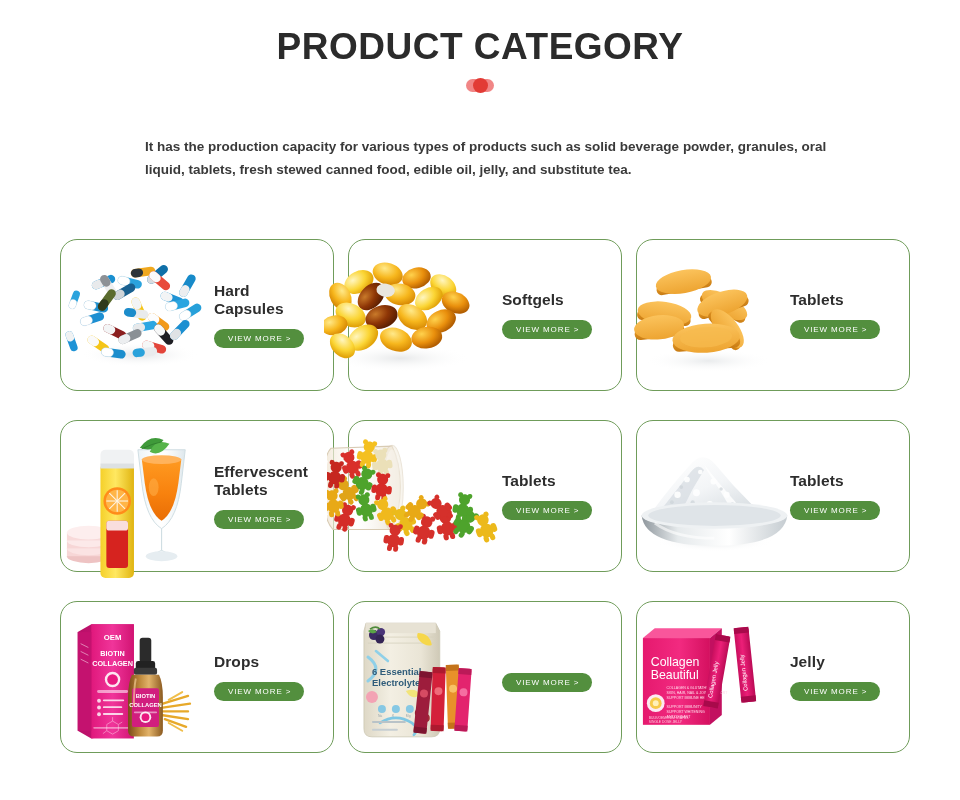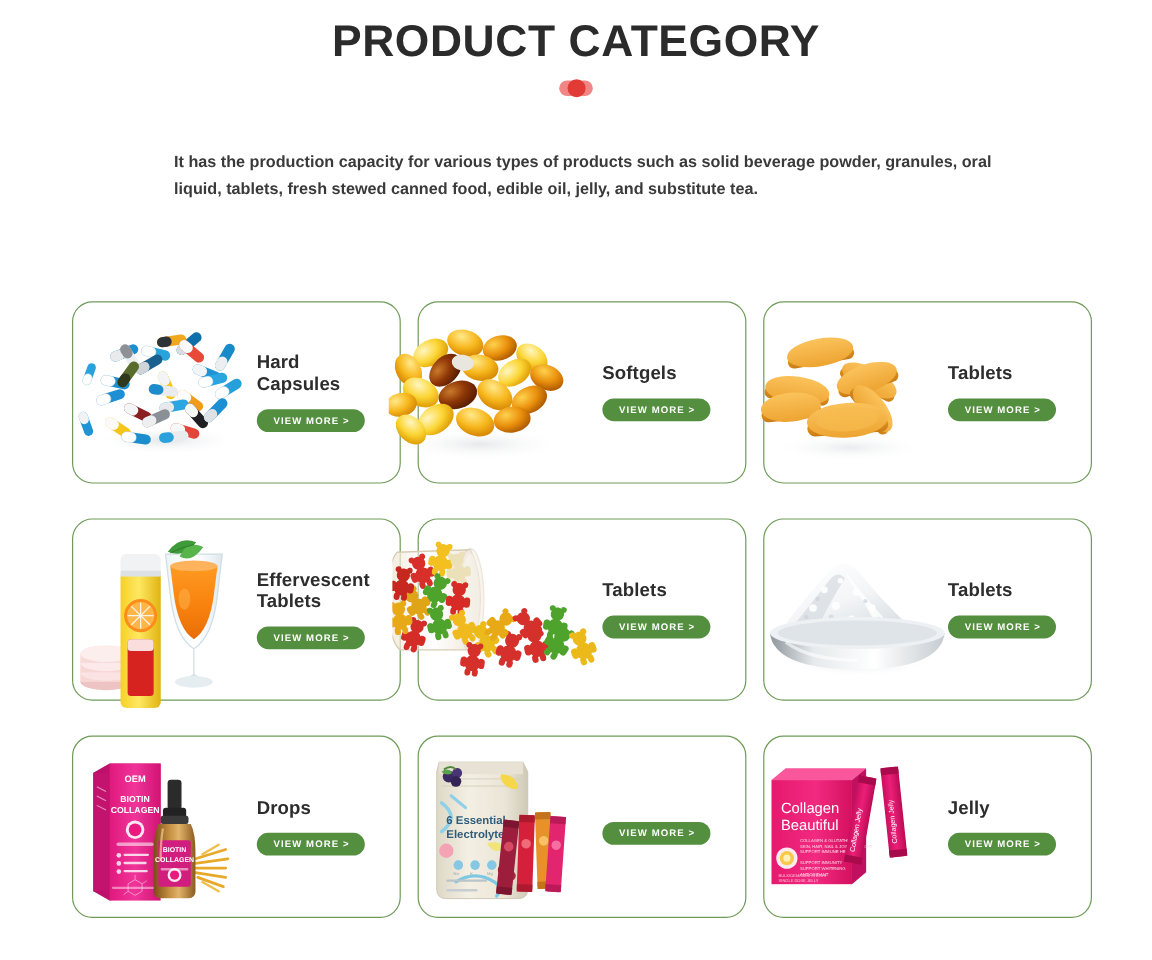--- a/index.html
+++ b/index.html
@@ -5,21 +5,21 @@
   * { box-sizing: border-box; margin: 0; padding: 0; }
   html, body {
     width: 960px; height: 800px;
     background: #ffffff;
     font-family: "Liberation Sans", sans-serif;
     overflow: hidden;
   }
   .page { position: relative; width: 960px; height: 800px; background: #fff; }
 
   
-  .header { text-align: center; padding-top: 16px; }
+  .header { text-align: center; padding-top: 28px; }
   .page-title {
     font-size: 37px; font-weight: bold; letter-spacing: .5px;
     color: #2b2b2b; line-height: 1.05;
   }
   .title-dot-wrap {
     position: relative; height: 18px; margin-top: 10px;
     display: flex; justify-content: center; align-items: center;
   }
   .dot-pill {
     position: absolute; width: 28px; height: 13px; border-radius: 7px;
@@ -34,21 +34,21 @@
     letter-spacing: .1px;
   }
   .lead {
     margin: 40px auto 0; width: 726px; text-align: left;
     font-size: 13.5px; font-weight: bold; color: #3a3a3a; line-height: 1.75;
     padding-left: 28px;
   }
 
   
   .grid {
-    position: absolute; left: 60px; top: 251px;
+    position: absolute; left: 60px; top: 239px;
     width: 840px;
     display: grid;
     grid-template-columns: repeat(3, 274px);
     grid-template-rows: repeat(3, 152px);
     column-gap: 14px; row-gap: 29px;
   }
   .card {
     position: relative;
     border: 1px solid #6f9c5a;
     border-radius: 17px;
@@ -64,21 +64,21 @@
     align-items: flex-start; padding-left: 6px;
     z-index: 5;
   }
   .card-title {
     font-size: 15.5px; font-weight: bold; color: #2d2d2d;
     line-height: 1.18; letter-spacing: .1px; white-space: pre-line;
   }
   .view-more {
     margin-top: 11px;
     background: #538f3e; color: #fff;
-    font-size: 8px; font-weight: bold; letter-spacing: .9px;
+    font-size: 8px; font-weight: normal; letter-spacing: .9px;
     padding: 5px 13px 5px 14px; border-radius: 20px;
     border: none; cursor: pointer; white-space: nowrap;
   }
 
   
   .artsvg { position: absolute; left: 0; top: 0; width: 100%; height: 100%; }
   .overflow-art { overflow: visible; }
 
   
   .art-capsules { left: 2%;  top: 4%;  width: 96%; height: 92%; }

